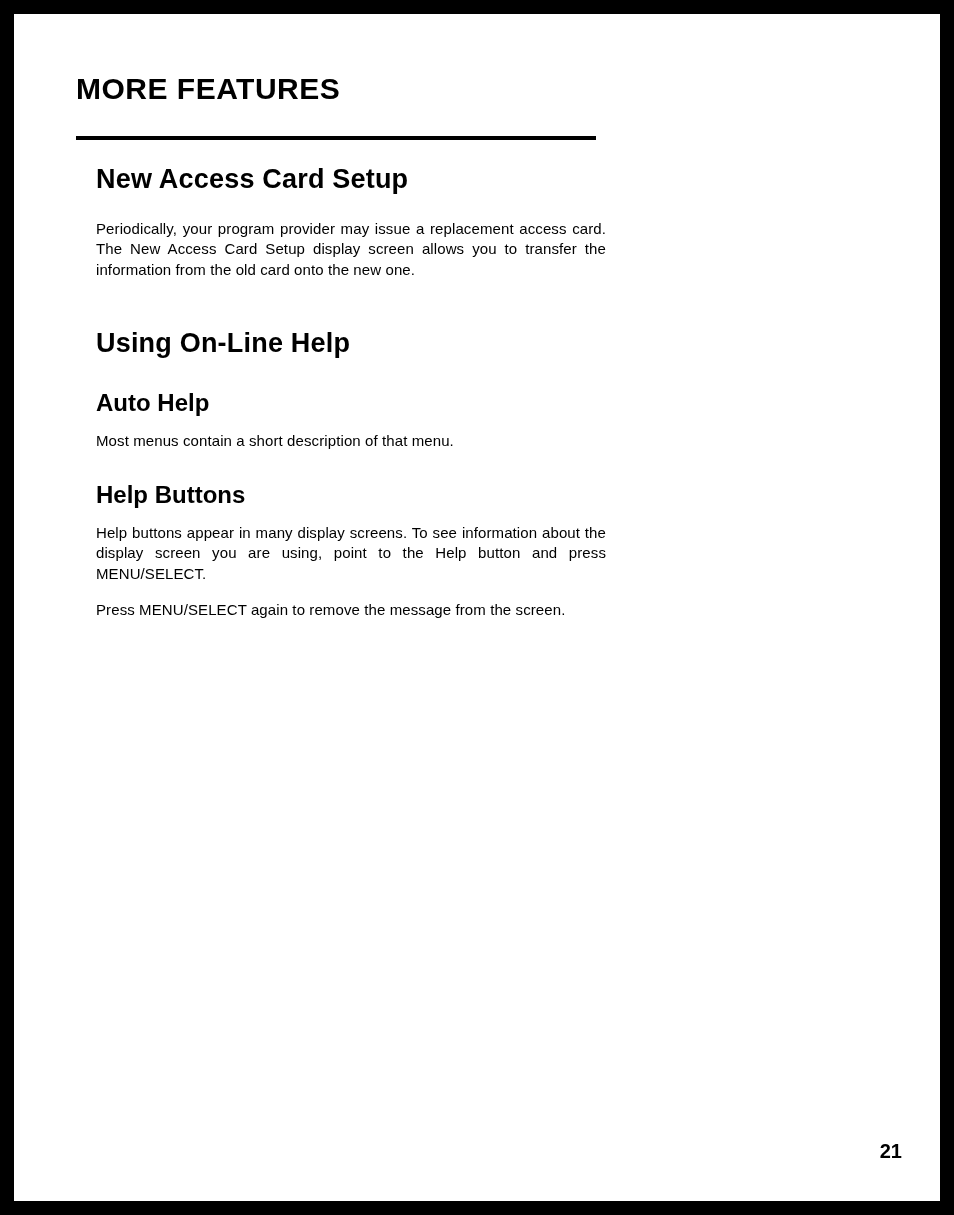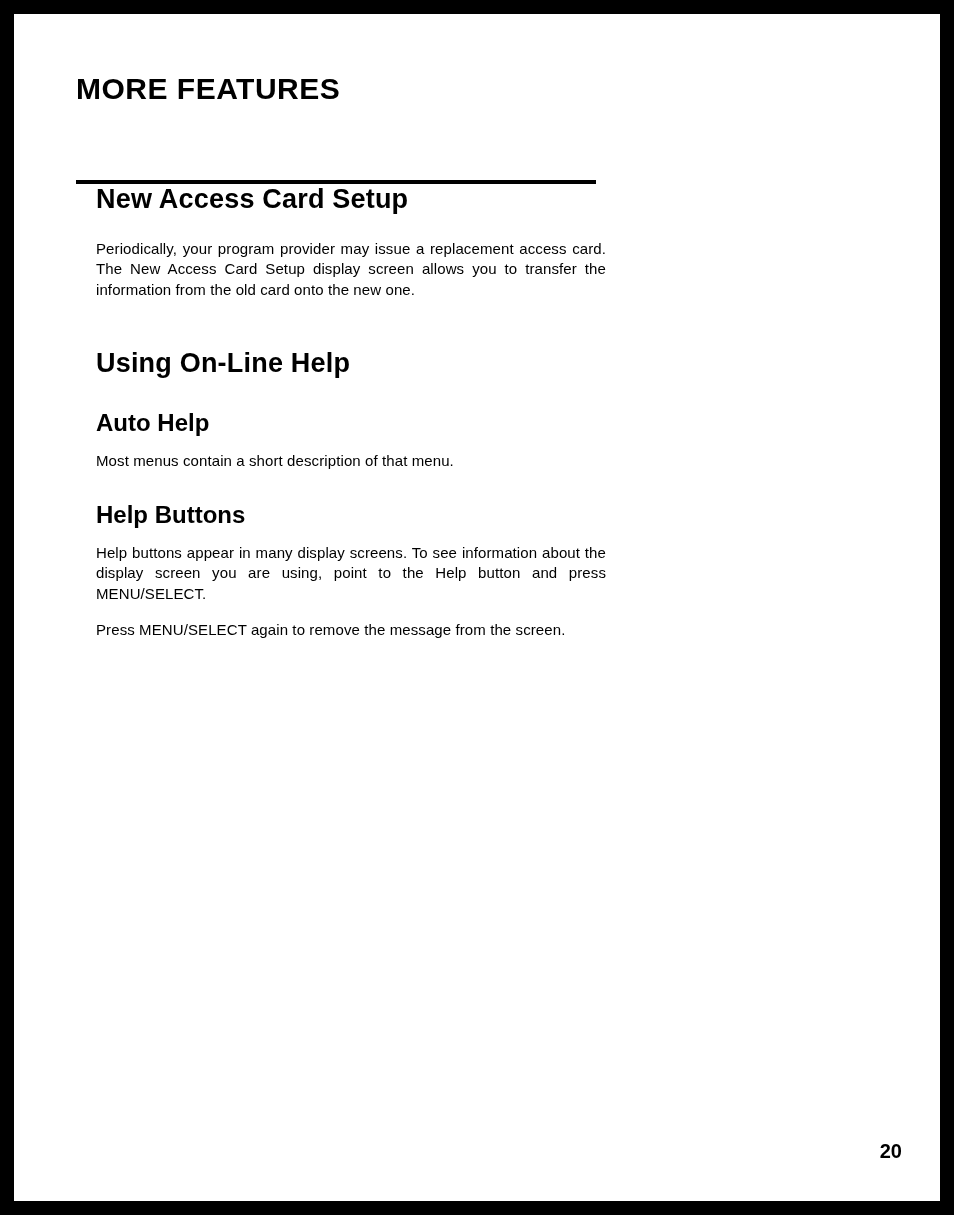--- a/index.html
+++ b/index.html
@@ -16,31 +16,32 @@
     left: 14px;
     right: 14px;
     bottom: 14px;
     padding: 58px 62px 50px 62px;
   }
   .page-title {
     font-size: 30px;
     font-weight: 900;
     letter-spacing: 0.5px;
     padding-bottom: 6px;
-    margin-bottom: 68px;
+    margin-bottom: 24px;
   }
   .title-rule {
     border: none;
     border-top: 4px solid #000;
     width: 520px;
     margin-top: 4px;
   }
   .content {
     margin-left: 20px;
     max-width: 510px;
+    margin-top: 24px;
   }
   .section-heading {
     font-size: 27px;
     font-weight: 900;
     margin-bottom: 24px;
     letter-spacing: 0.2px;
   }
   .section-heading.tight { margin-top: 48px; }
   .sub-heading {
     font-size: 24px;
@@ -82,15 +83,15 @@
 
     <h3 class="sub-heading">Auto Help</h3>
     <p class="para">Most menus contain a short description of that menu.</p>
 
     <h3 class="sub-heading">Help Buttons</h3>
     <p class="para">Help buttons appear in many display screens. To see information about the display screen you are using, point to the Help button and press MENU/SELECT.</p>
     <p class="para">Press MENU/SELECT again to remove the message from the screen.</p>
 
   </div>
 
-  <div class="page-number">20</div>
+  <div class="page-number">21</div>
 
 </div>
 
 </body></html>

